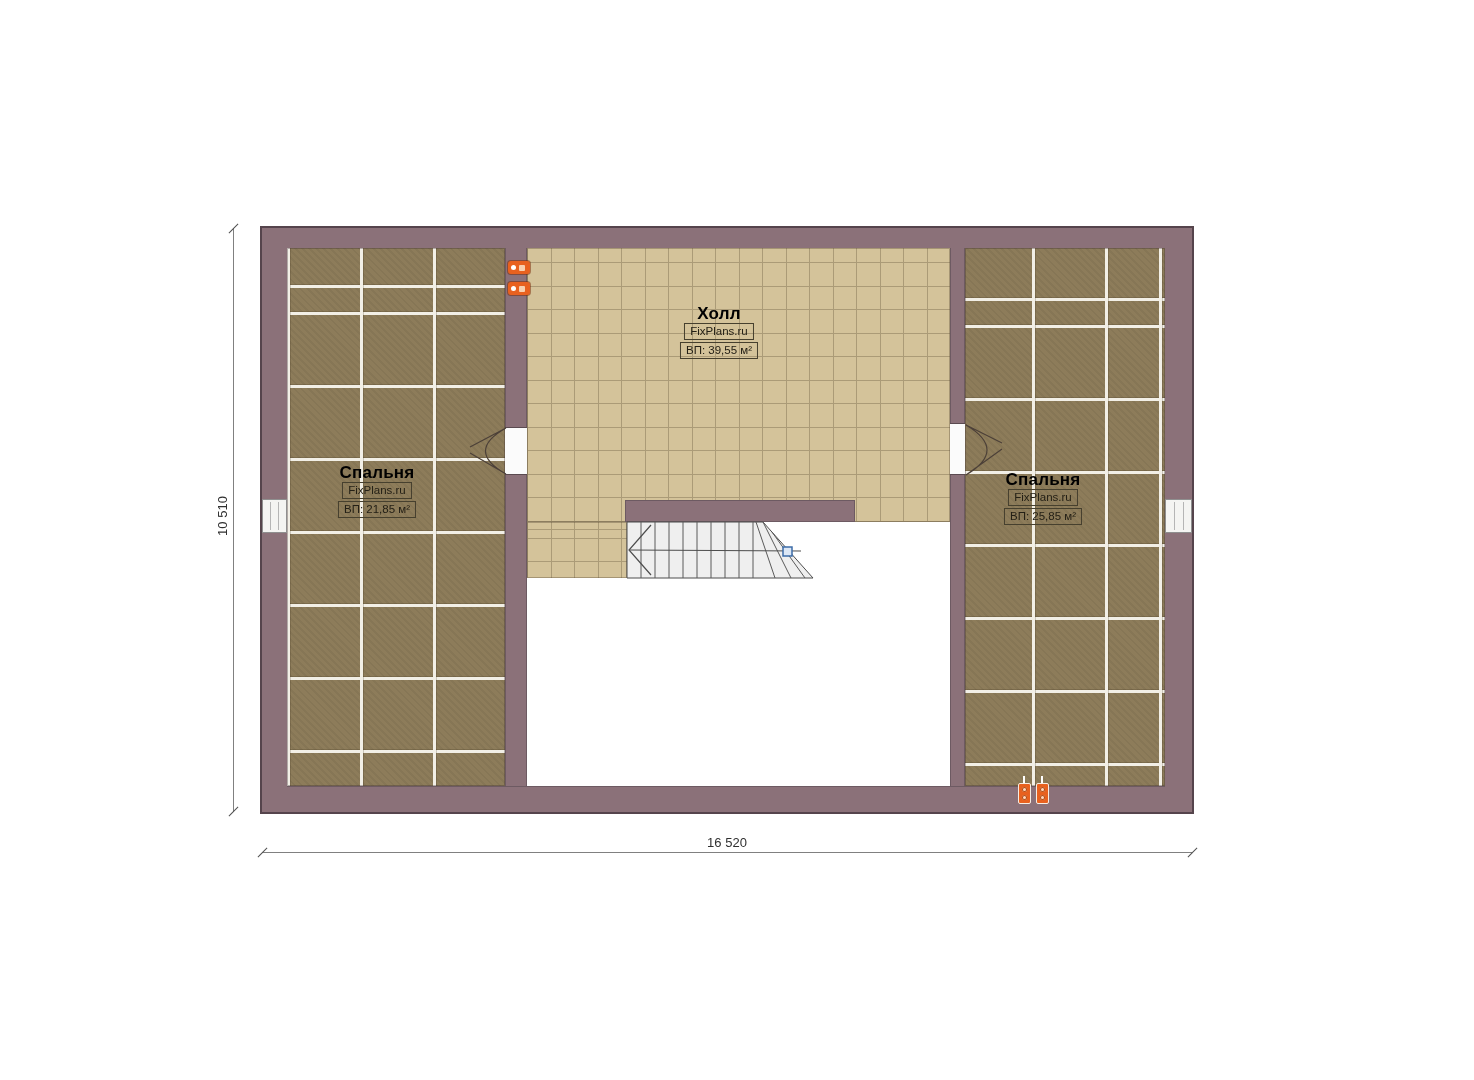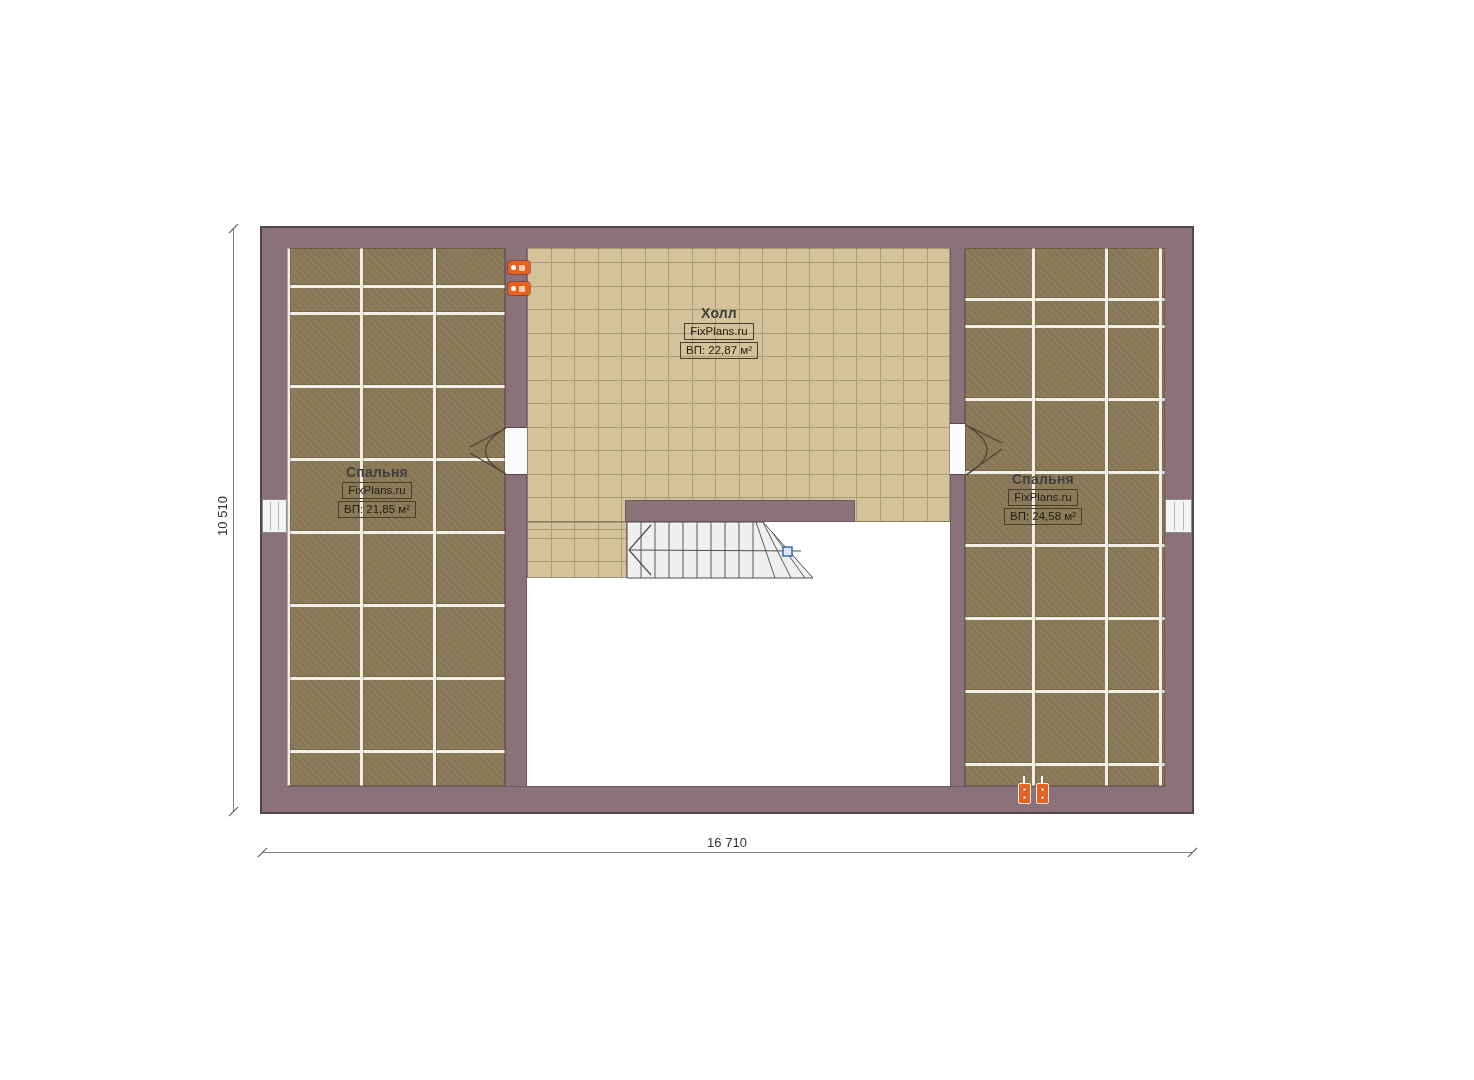--- a/index.html
+++ b/index.html
@@ -31,21 +31,21 @@
     z-index:1;
   }
 
   
   .door-opening{background:#fbfbfb;border-top:1px solid #5a4a50;border-bottom:1px solid #5a4a50;box-sizing:border-box;z-index:4;}
   .window{background:#f4f4f2;border:1px solid #8f8f8f;box-sizing:border-box;z-index:4;}
   .window .pane{position:absolute;top:2px;bottom:2px;width:1px;background:#b5b5b5;}
 
   
   .room-label{z-index:6;text-align:center;transform:translateX(-50%);color:#241f16;}
-  .room-name{font-size:14px;font-weight:bold;letter-spacing:.2px;line-height:15px;color:#404040;}
+  .room-name{font-size:17px;font-weight:bold;letter-spacing:.2px;line-height:15px;color:#000000;}
   .label-box{display:inline-block;border:1px solid #46402e;padding:1px 5px;font-size:11.5px;line-height:13px;margin-top:2px;color:#2420166;color:#242016;background:transparent;}
   .label-stack{display:flex;flex-direction:column;align-items:center;}
 
   
   .dim-line{background:#808080;z-index:6;}
   .dim-tick{width:13px;height:1px;background:#4f4f4f;transform:rotate(-45deg);z-index:6;}
   .dim-text{font-size:13px;color:#303030;z-index:6;white-space:nowrap;}
   .dim-text.vert{transform:translate(-50%,-50%) rotate(-90deg);}
   .dim-text.horz{text-align:center;}
 
@@ -146,32 +146,32 @@
 
   <div class="abs room-label label-stack" style="left:377px;top:465px;">
     <div class="room-name">Спальня</div>
     <div class="label-box">FixPlans.ru</div>
     <div class="label-box">ВП: 21,85 м²</div>
   </div>
 
   <div class="abs room-label label-stack" style="left:719px;top:306px;">
     <div class="room-name">Холл</div>
     <div class="label-box">FixPlans.ru</div>
-    <div class="label-box">ВП: 22,87 м²</div>
+    <div class="label-box">ВП: 39,55 м²</div>
   </div>
 
   <div class="abs room-label label-stack" style="left:1043px;top:472px;">
     <div class="room-name">Спальня</div>
     <div class="label-box">FixPlans.ru</div>
-    <div class="label-box">ВП: 24,58 м²</div>
+    <div class="label-box">ВП: 25,85 м²</div>
   </div>
 
   <div class="abs dim-line" style="left:233px;top:228px;width:1px;height:584px;"></div>
   <div class="abs dim-tick" style="left:227px;top:228px;"></div>
   <div class="abs dim-tick" style="left:227px;top:811px;"></div>
   <div class="abs dim-text vert" style="left:222px;top:516px;">10 510</div>
 
   <div class="abs dim-line" style="left:262px;top:852px;width:930px;height:1px;"></div>
   <div class="abs dim-tick" style="left:256px;top:852px;"></div>
   <div class="abs dim-tick" style="left:1186px;top:852px;"></div>
-  <div class="abs dim-text horz" style="left:262px;top:835px;width:930px;">16 710</div>
+  <div class="abs dim-text horz" style="left:262px;top:835px;width:930px;">16 520</div>
 
 </div>
 
 </body></html>

